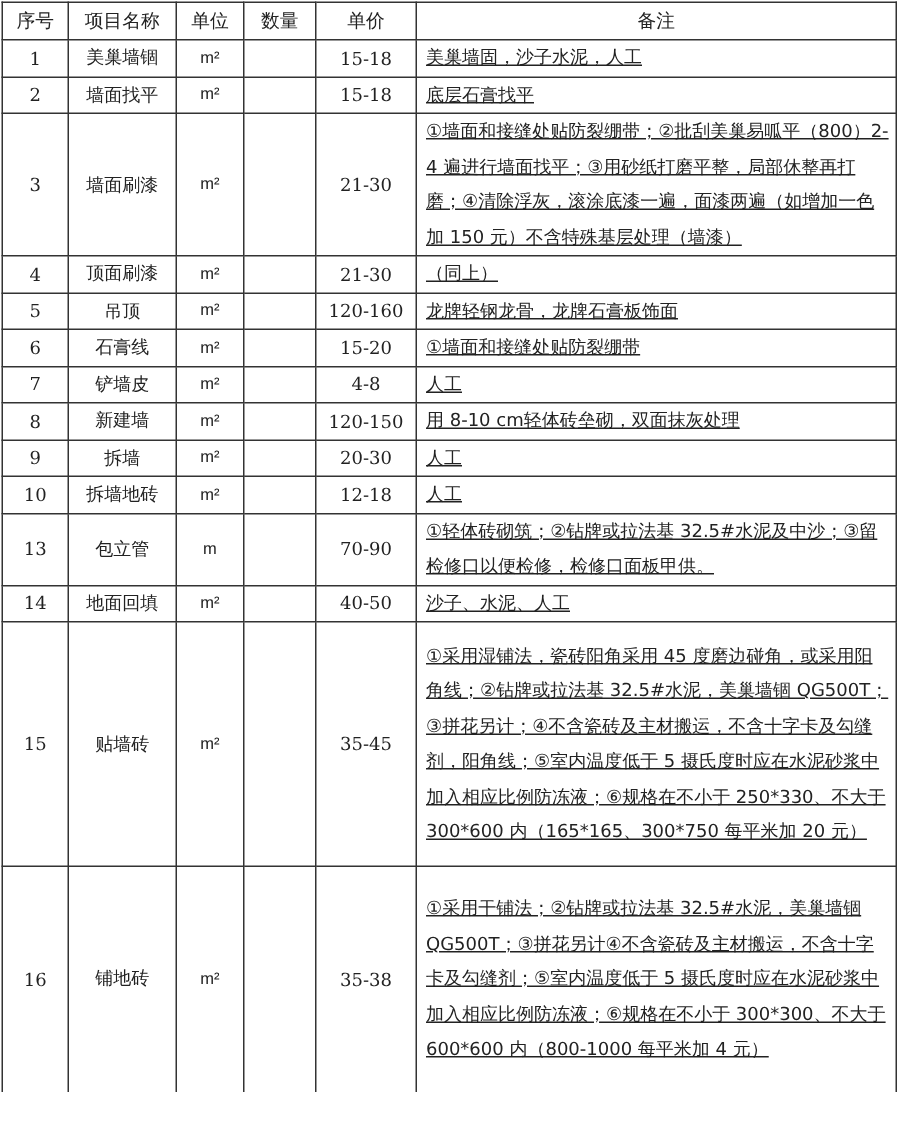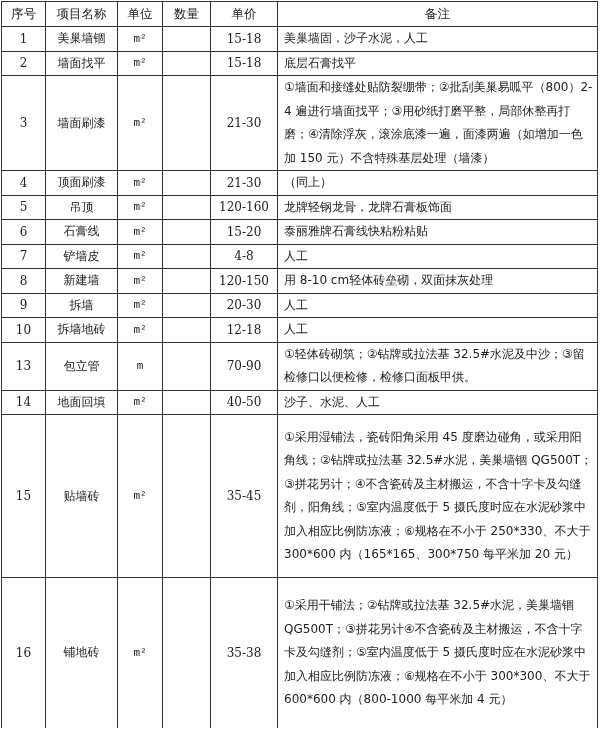--- a/index.html
+++ b/index.html
@@ -13,22 +13,22 @@
   .tbl td, .tbl th {
     border: 1.5px solid #333;
     padding: 0;
     font-weight: normal;
     vertical-align: middle;
     overflow: hidden;
   }
   .tbl th { height: 24px; text-align: center; font-size: 12.5px; }
   .c { text-align: center; }
   .num { font-family: "DejaVu Serif", serif; font-size: 12px; }
-  .note { text-align: left; padding-left: 6px !important; padding-right: 4px !important; line-height: 23.5px; font-size: 12px; }
-  .unit { font-family: Liberation Mono, monospace; font-size: 11px; }
+  .note { text-align: left; padding-left: 6px !important; padding-right: 4px !important; line-height: 23.5px; font-size: 12px; text-decoration: underline; }
+  .unit { font-family: Liberation Sans, sans-serif; font-size: 11px; }
   .bottomfade td { border-bottom: none; }
 </style>
 </head>
 <body>
 
 <table class="tbl">
   <colgroup>
     <col style="width:44px">
     <col style="width:72px">
     <col style="width:45px">
@@ -86,21 +86,21 @@
         <td class="c num"></td>
         <td class="c num">120-160</td>
         <td class="note">龙牌轻钢龙骨，龙牌石膏板饰面</td>
       </tr>
       <tr style="height: 24px;">
         <td class="c num">6</td>
         <td class="c">石膏线</td>
         <td class="c unit">m²</td>
         <td class="c num"></td>
         <td class="c num">15-20</td>
-        <td class="note">泰丽雅牌石膏线快粘粉粘贴</td>
+        <td class="note">①墙面和接缝处贴防裂绷带</td>
       </tr>
       <tr style="height: 24px;">
         <td class="c num">7</td>
         <td class="c">铲墙皮</td>
         <td class="c unit">m²</td>
         <td class="c num"></td>
         <td class="c num">4-8</td>
         <td class="note">人工</td>
       </tr>
       <tr style="height: 24px;">

